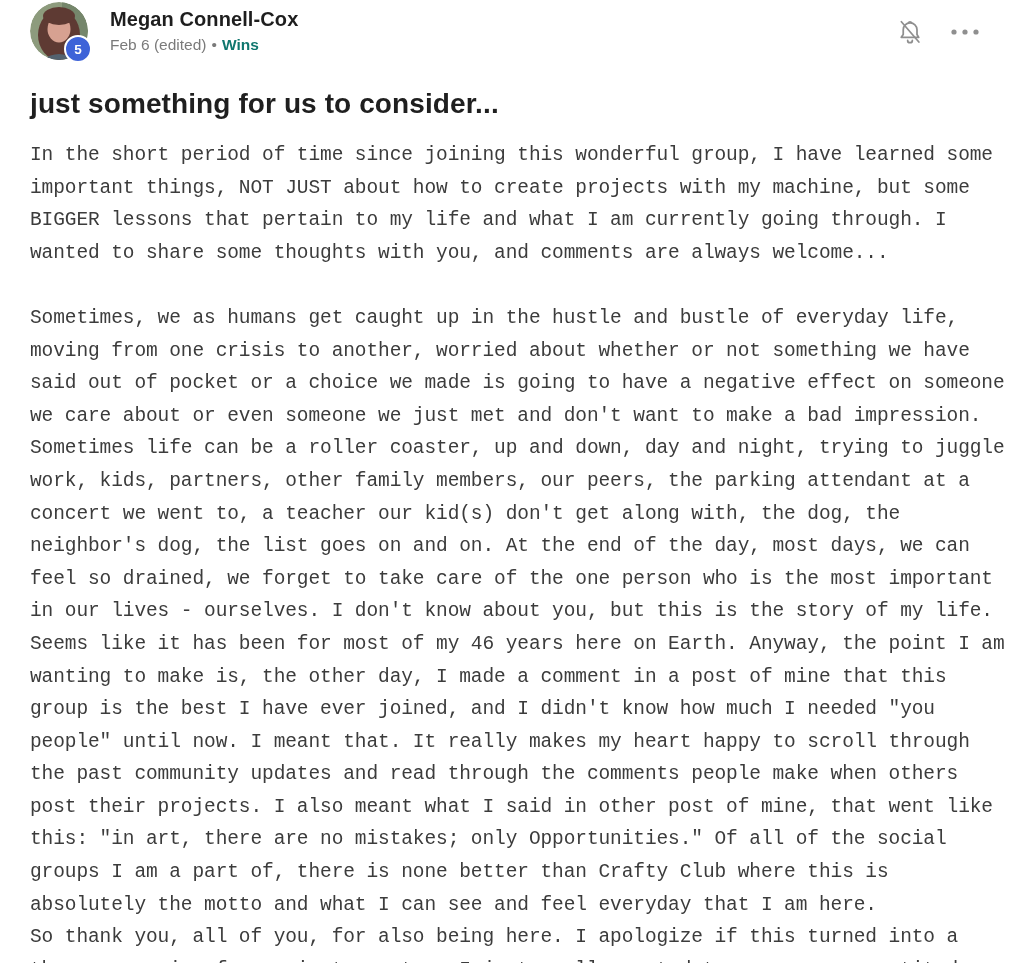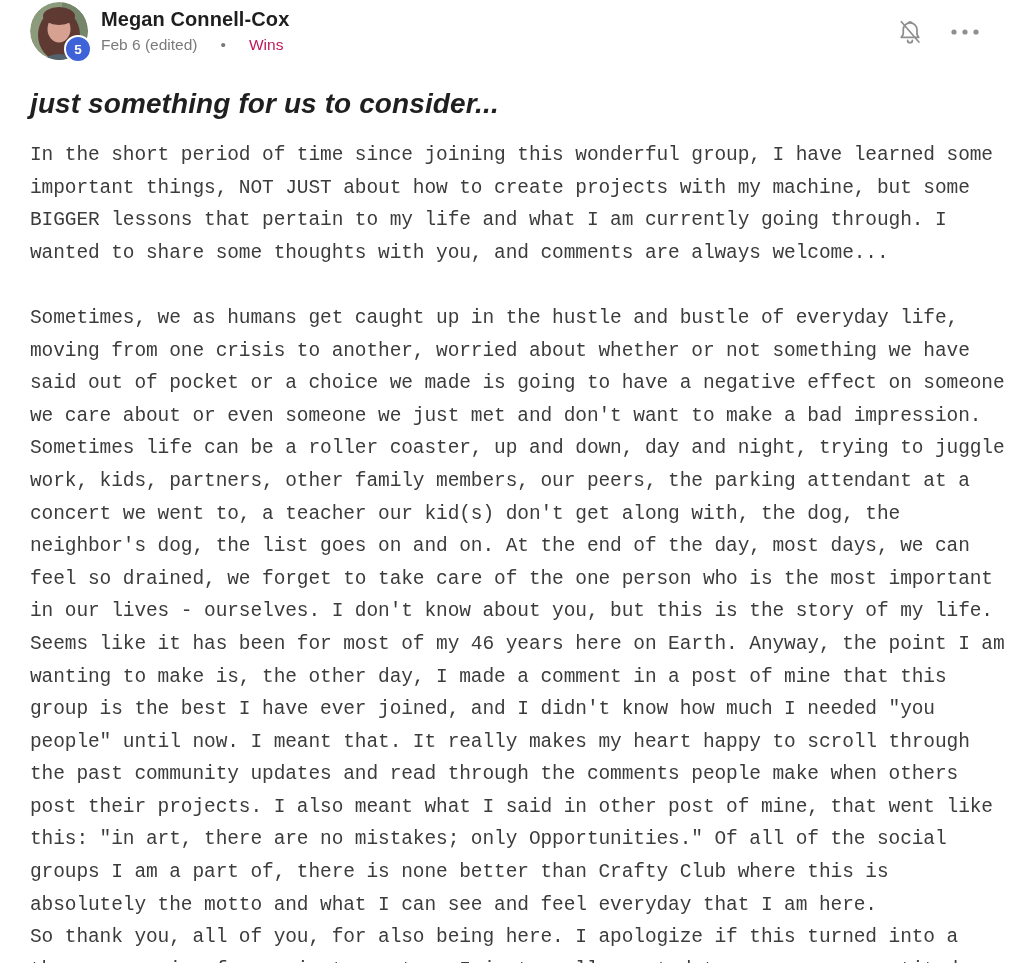--- a/index.html
+++ b/index.html
@@ -27,36 +27,36 @@
     left: 34px; top: 33px;
     width: 28px; height: 28px;
     border-radius: 50%;
     background: #3e63d8;
     border: 2.5px solid #ffffff;
     color: #ffffff;
     font-size: 13.5px;
     font-weight: 700;
     display: flex; align-items: center; justify-content: center;
   }
-  .author-block { margin-left: 13px; padding-top: 6px; }
+  .author-block { margin-left: 22px; padding-top: 6px; }
   .author-name {
     font-size: 20px;
     font-weight: 700;
     color: #1e1e1e;
     letter-spacing: 0.1px;
   }
   .post-meta {
     margin-top: 5px;
     font-size: 15.5px;
     color: #7a7a7a;
     display: flex;
     align-items: center;
-    gap: 23px;
+    gap: 5px;
   }
-  .post-category { font-weight: 400; color: #be185d; }
+  .post-category { font-weight: 700; color: #0f766e; }
 
   .header-actions {
     position: absolute;
     right: 44px; top: 18px;
     display: flex;
     align-items: center;
     gap: 26px;
   }
   .icon-btn {
     background: none; border: none; padding: 0;
@@ -64,21 +64,20 @@
     display: flex; align-items: center; justify-content: center;
   }
 
   
   .post-title {
     margin: 22px 30px 0 30px;
     font-size: 28px;
     font-weight: 700;
     color: #1f1f1f;
     letter-spacing: 0.1px;
-    font-style: italic;
   }
   .post-body {
     margin: 19px 16px 0 30px;
     font-size: 19.5px;
     line-height: 32.6px;
     letter-spacing: -0.1px;
     color: #3c3c3c;
     white-space: pre-line;
     font-family: Liberation Mono, monospace;
   }

